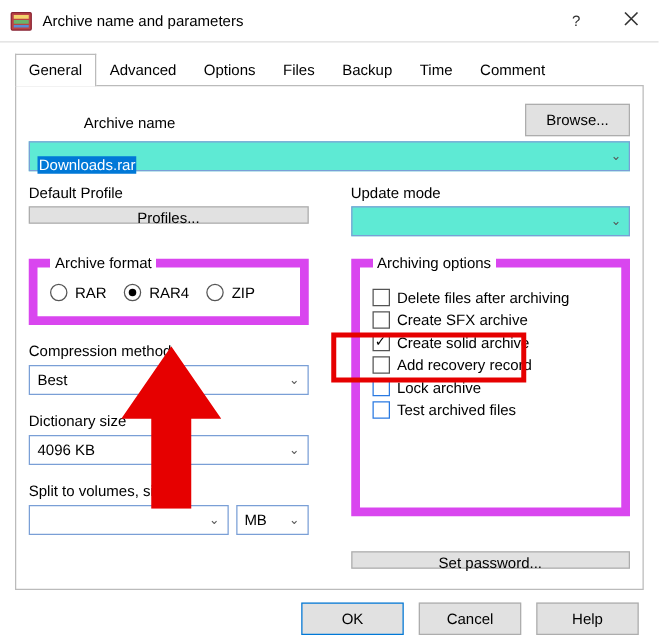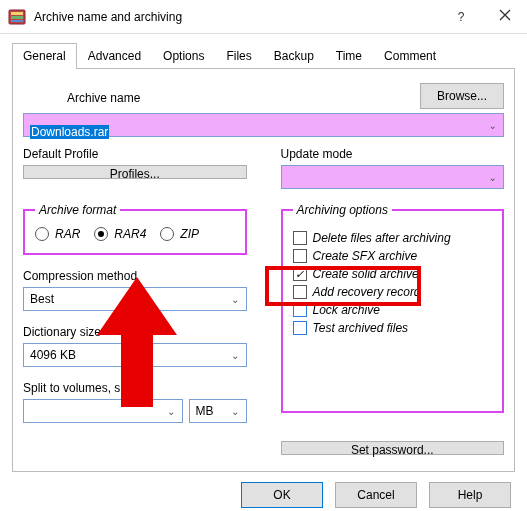--- a/index.html
+++ b/index.html
@@ -66,39 +66,38 @@
     border: 1px solid #adadad;
     font-size: 12px;
     padding: 4px 10px;
     cursor: default;
     text-align: center;
   }
   .combo, .textinput {
     width: 100%;
     height: 24px;
     border: 1px solid #7a9fd6;
-    background: #f0abfc;
+    background: #5eead4;
     font-size: 12px;
     padding: 16px 20px 2px 6px;
     position: relative;
     display: flex;
     align-items: center;
   }
   .combo .chev {
     position: absolute; right: 6px; top: 50%; transform: translateY(-50%);
     font-size: 10px; color: #555;
   }
   .selected-text { background: #0078d7; color: #fff; padding: 0 1px; }
   .half-cols { display: flex; gap: 34px; margin-top: 10px; }
   .col { flex: 1; }
   fieldset {
-    border: 2px solid #d946ef;
+    border: 7px solid #d946ef;
     padding: 10px 10px 12px 10px;
     margin: 0;
-    font-style: italic;
   }
   legend { font-size: 12px; padding: 0 4px; }
   .radio-row { display: flex; gap: 14px; align-items: center; }
   .radio, .check {
     display: flex; align-items: center; gap: 6px;
     font-size: 12px;
     white-space: nowrap;
   }
   .radio .r {
     width: 14px; height: 14px; border-radius: 50%;
@@ -157,21 +156,21 @@
 
 <div class="titlebar">
   <span class="app-icon">
     <svg viewBox="0 0 18 18" width="18" height="18">
       <rect x="1" y="2" width="16" height="14" rx="1" fill="#b44" stroke="#823" stroke-width="1"></rect>
       <rect x="3" y="4" width="12" height="3" fill="#f3d36b"></rect>
       <rect x="3" y="8" width="12" height="3" fill="#6bb36b"></rect>
       <rect x="3" y="12" width="12" height="2" fill="#5a8bd6"></rect>
     </svg>
   </span>
-  <span class="title">Archive name and archiving</span>
+  <span class="title">Archive name and parameters</span>
   <div class="title-btn">
     <span>?</span>
   </div>
   <div class="title-btn">
     <span>
       <svg width="12" height="12" viewBox="0 0 12 12">
           <path d="M1 1 L11 11 M11 1 L1 11" stroke="#333" stroke-width="1.3"></path>
         </svg>
     </span>
   </div>

